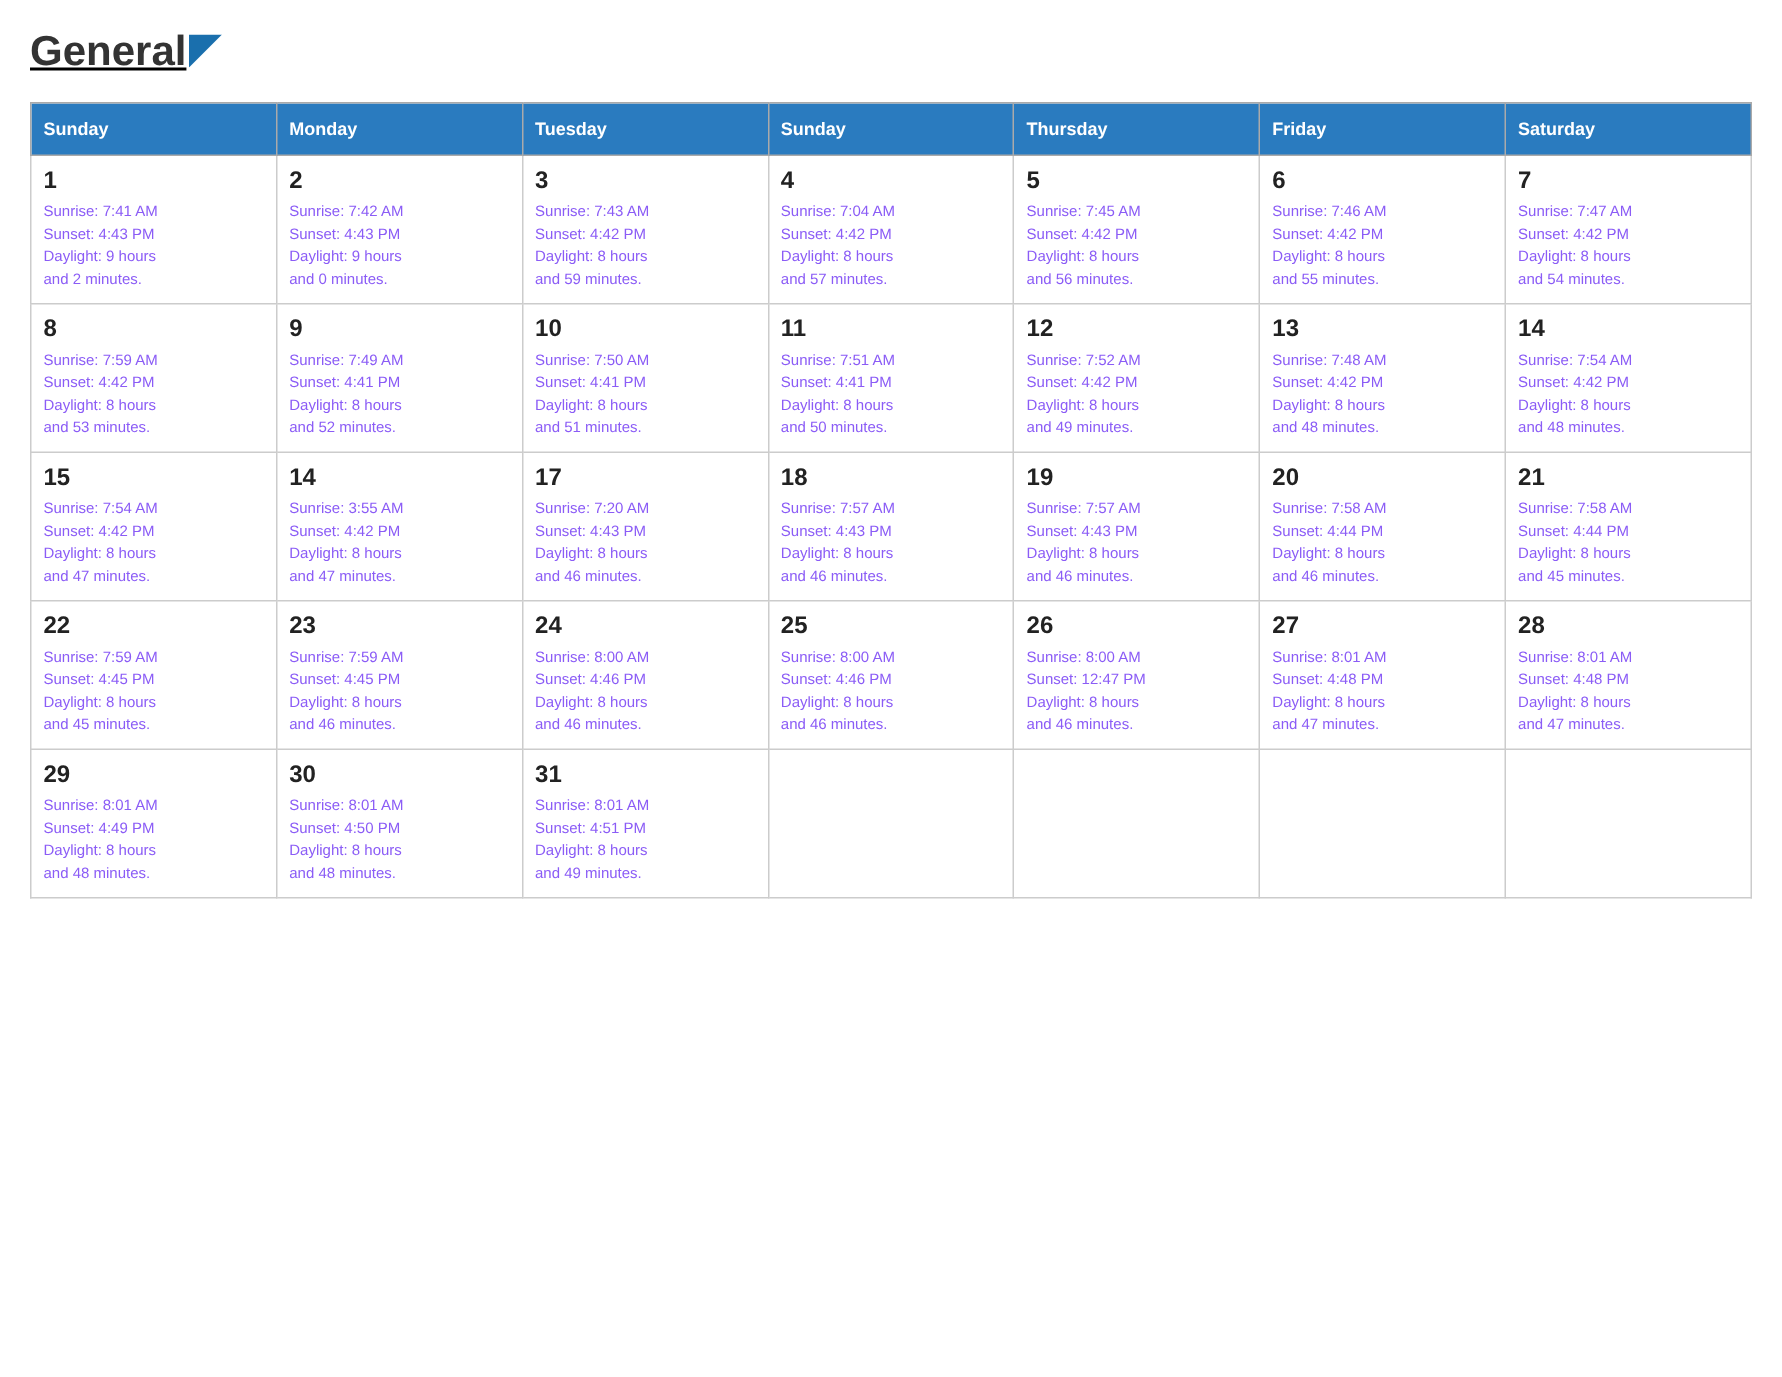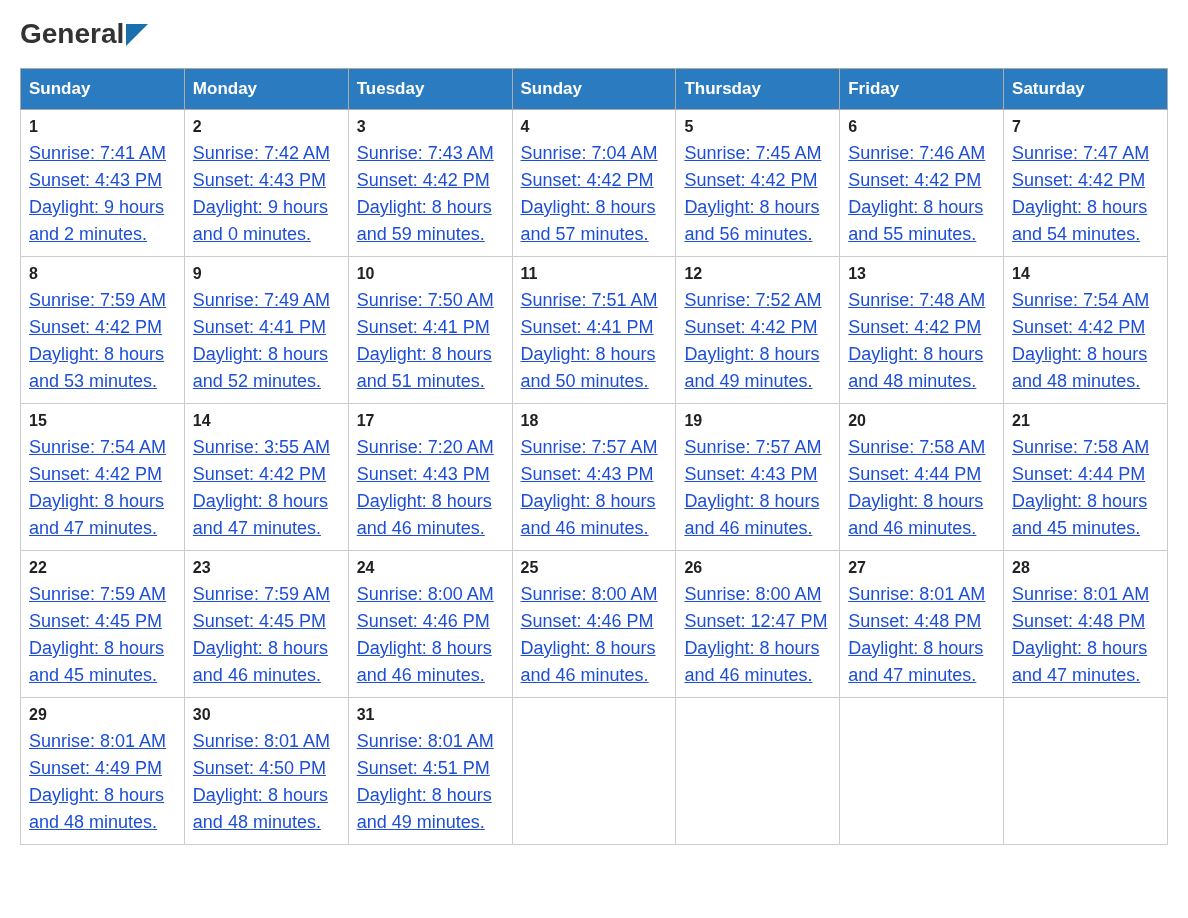--- a/index.html
+++ b/index.html
@@ -48,60 +48,59 @@
     }
     .calendar {
       width: 100%;
       border-collapse: collapse;
     }
     .calendar th {
       background-color: #2a7bbf;
       color: #fff;
       padding: 10px 8px;
       text-align: left;
-      font-size: 17px;
+      font-size: 12px;
       font-weight: bold;
       border: 1px solid #aaa;
     }
     .calendar td {
       vertical-align: top;
       padding: 8px;
       border: 1px solid #ccc;
       width: 14.28%;
       min-height: 100px;
     }
     .day-num {
       font-size: 16px;
       font-weight: bold;
       color: #222;
       display: block;
       margin-bottom: 4px;
     }
     .day-info {
-      font-size: 18px;
-      color: #1d4ed8;
+      font-size: 10px;
+      color: #8b5cf6;
       line-height: 1.5;
-      text-decoration: underline;
     }
     .empty-cell {
       background: #fff;
     }
     .week-row td {
       background: #fff;
     }
     .week-row:nth-child(odd) td {
       background: #fff;
     }
   </style>
 </head>
 <body>
 
 <div class="header">
   <div class="logo">
-    <div style="display:flex; align-items:flex-end; gap:2px;">
+    <div style="display:flex; align-items:center; gap:2px;text-decoration:underline;">
       <span class="logo-text">General</span>
       <div style="display:inline-block; position:relative; top:2px;">
         <svg width="22" height="22" viewBox="0 0 22 22">
           <polygon points="0,0 22,0 0,22" fill="#1a6fad"></polygon>
         </svg>
       </div>
     </div>
     <span class="logo-line"></span>
   </div>
   <div class="title-section">

